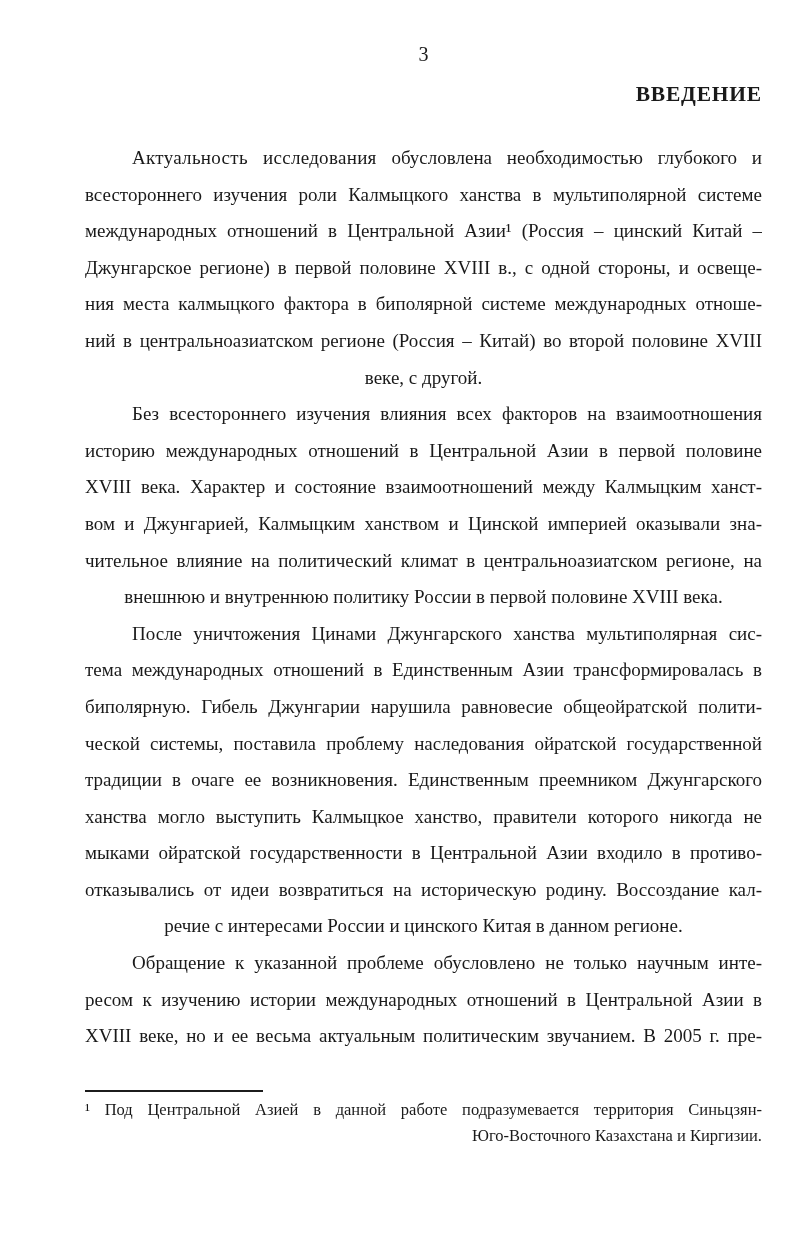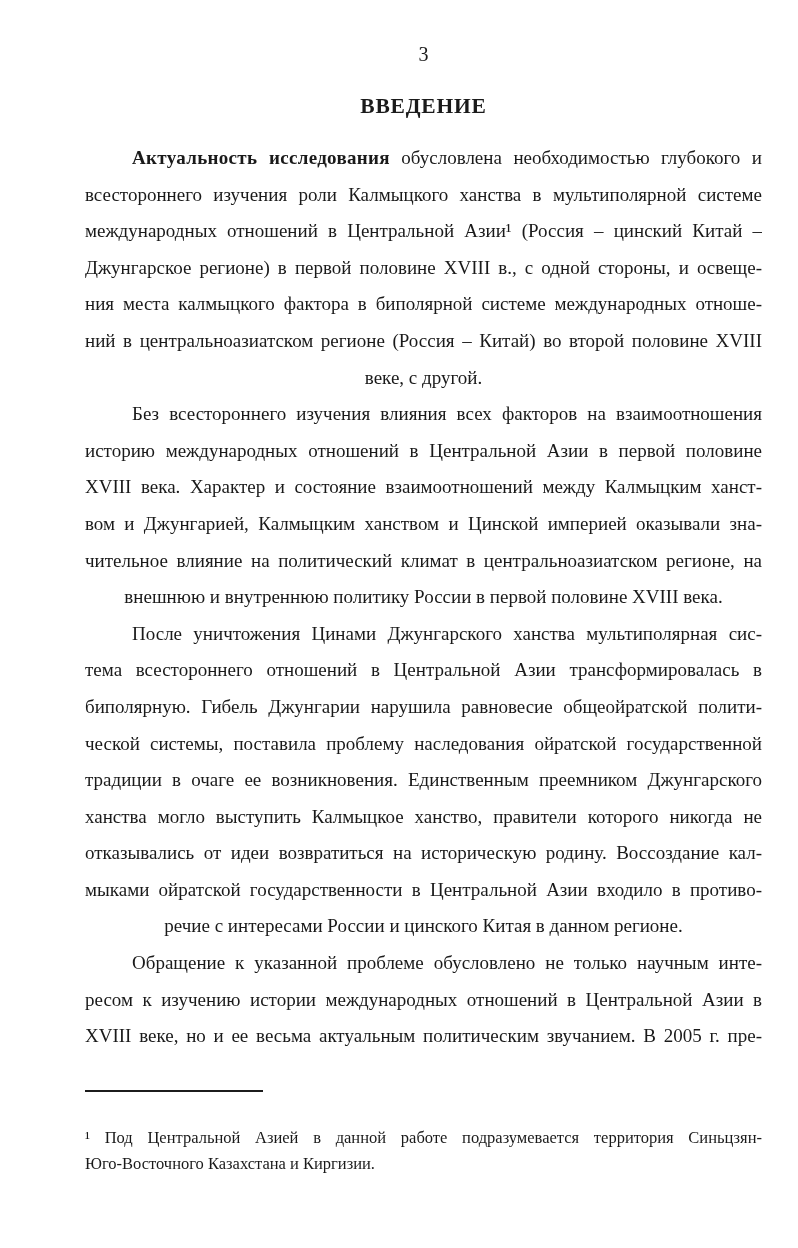--- a/index.html
+++ b/index.html
@@ -23,26 +23,25 @@
     width: 677px;
     text-align: center;
     font-size: 20px;
     line-height: 24px;
   }
   .doctitle {
     position: absolute;
     left: 85px;
     top: 81px;
     width: 677px;
-    text-align: center;
+    text-align: right;
     font-size: 21.5px;
     font-weight: bold;
     letter-spacing: 0.8px;
     line-height: 26px;
-    margin-top: 12px;
   }
   .textbody {
     position: absolute;
     left: 85px;
     top: 140px;
     width: 677px;
   }
   .bline {
     font-size: 19px;
     line-height: 36.6px;
@@ -56,21 +55,21 @@
   .bline.just::after {
     content: "";
     display: inline-block;
     width: 100%;
     height: 0;
   }
   .bline.ind {
     text-indent: 47px;
   }
   .bline b {
-    font-weight: bold;
+    font-weight: normal;
     letter-spacing: 0.3px;
   }
   .fnrule {
     position: absolute;
     left: 85px;
     top: 1090px;
     width: 178px;
     height: 0;
     border-top: 2.5px solid #1c1c1c;
   }
@@ -78,25 +77,24 @@
     position: absolute;
     left: 85px;
     top: 1097px;
     width: 677px;
   }
   .fline {
     font-size: 16.5px;
     line-height: 25.6px;
     height: 25.6px;
     overflow: hidden;
-    text-align: left;
+    text-align: right;
   }
   .fline.just {
     text-align: justify;
-    margin-top: 28px;
   }
   .fline.just::after {
     content: "";
     display: inline-block;
     width: 100%;
     height: 0;
   }
 </style>
 </head>
 <body>
@@ -117,27 +115,27 @@
       <div>
         <div class="bline just ind"><span>Без всестороннего изучения влияния всех факторов на взаимоотношения</span></div>
         <div class="bline just"><span>историю международных отношений в Центральной Азии в первой половине</span></div>
         <div class="bline just"><span>XVIII века. Характер и состояние взаимоотношений между Калмыцким ханст-</span></div>
         <div class="bline just"><span>вом и Джунгарией, Калмыцким ханством и Цинской империей оказывали зна-</span></div>
         <div class="bline just"><span>чительное влияние на политический климат в центральноазиатском регионе, на</span></div>
         <div class="bline"><span>внешнюю и внутреннюю политику России в первой половине XVIII века.</span></div>
       </div>
       <div>
         <div class="bline just ind"><span>После уничтожения Цинами Джунгарского ханства мультиполярная сис-</span></div>
-        <div class="bline just"><span>тема всестороннего отношений в Центральной Азии трансформировалась в</span></div>
+        <div class="bline just"><span>тема международных отношений в Единственным Азии трансформировалась в</span></div>
         <div class="bline just"><span>биполярную. Гибель Джунгарии нарушила равновесие общеойратской полити-</span></div>
         <div class="bline just"><span>ческой системы, поставила проблему наследования ойратской государственной</span></div>
         <div class="bline just"><span>традиции в очаге ее возникновения. Единственным преемником Джунгарского</span></div>
         <div class="bline just"><span>ханства могло выступить Калмыцкое ханство, правители которого никогда не</span></div>
+        <div class="bline just"><span>мыками ойратской государственности в Центральной Азии входило в противо-</span></div>
         <div class="bline just"><span>отказывались от идеи возвратиться на историческую родину. Воссоздание кал-</span></div>
-        <div class="bline just"><span>мыками ойратской государственности в Центральной Азии входило в противо-</span></div>
         <div class="bline"><span>речие с интересами России и цинского Китая в данном регионе.</span></div>
       </div>
       <div>
         <div class="bline just ind"><span>Обращение к указанной проблеме обусловлено не только научным инте-</span></div>
         <div class="bline just"><span>ресом к изучению истории международных отношений в Центральной Азии в</span></div>
         <div class="bline just"><span>XVIII веке, но и ее весьма актуальным политическим звучанием. В 2005 г. пре-</span></div>
       </div>
     </div>
   <div class="fnrule"></div>
   <div class="footnote">

